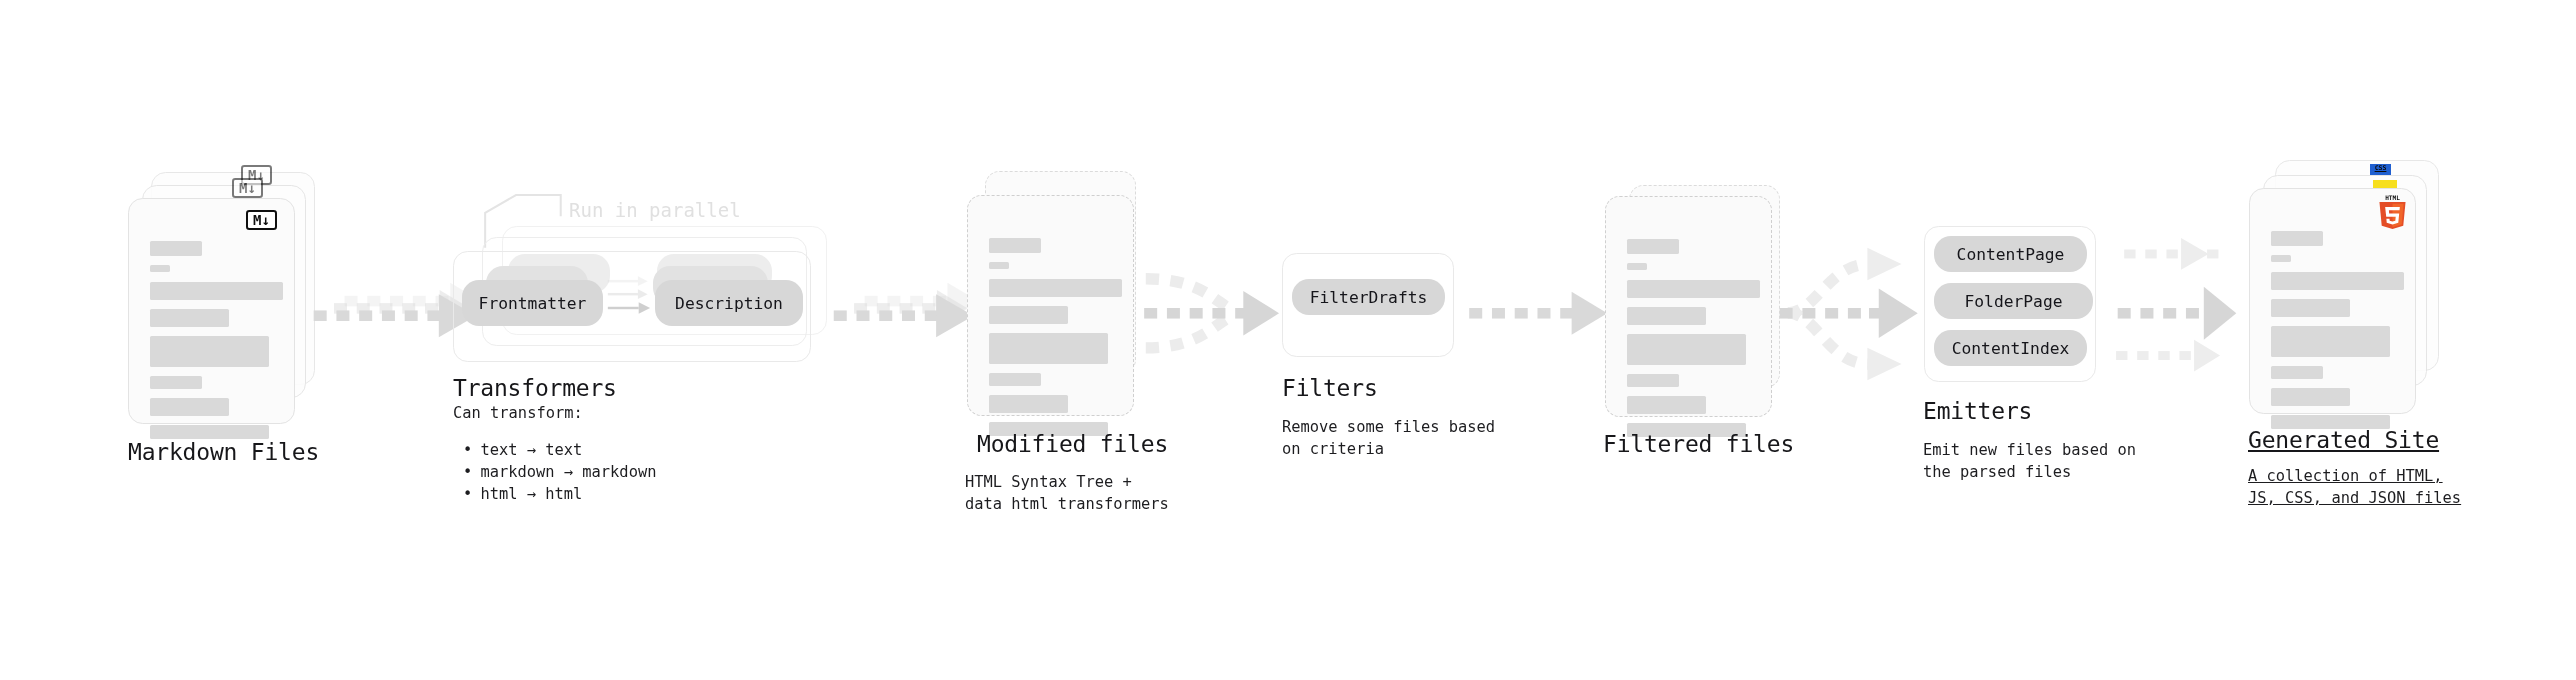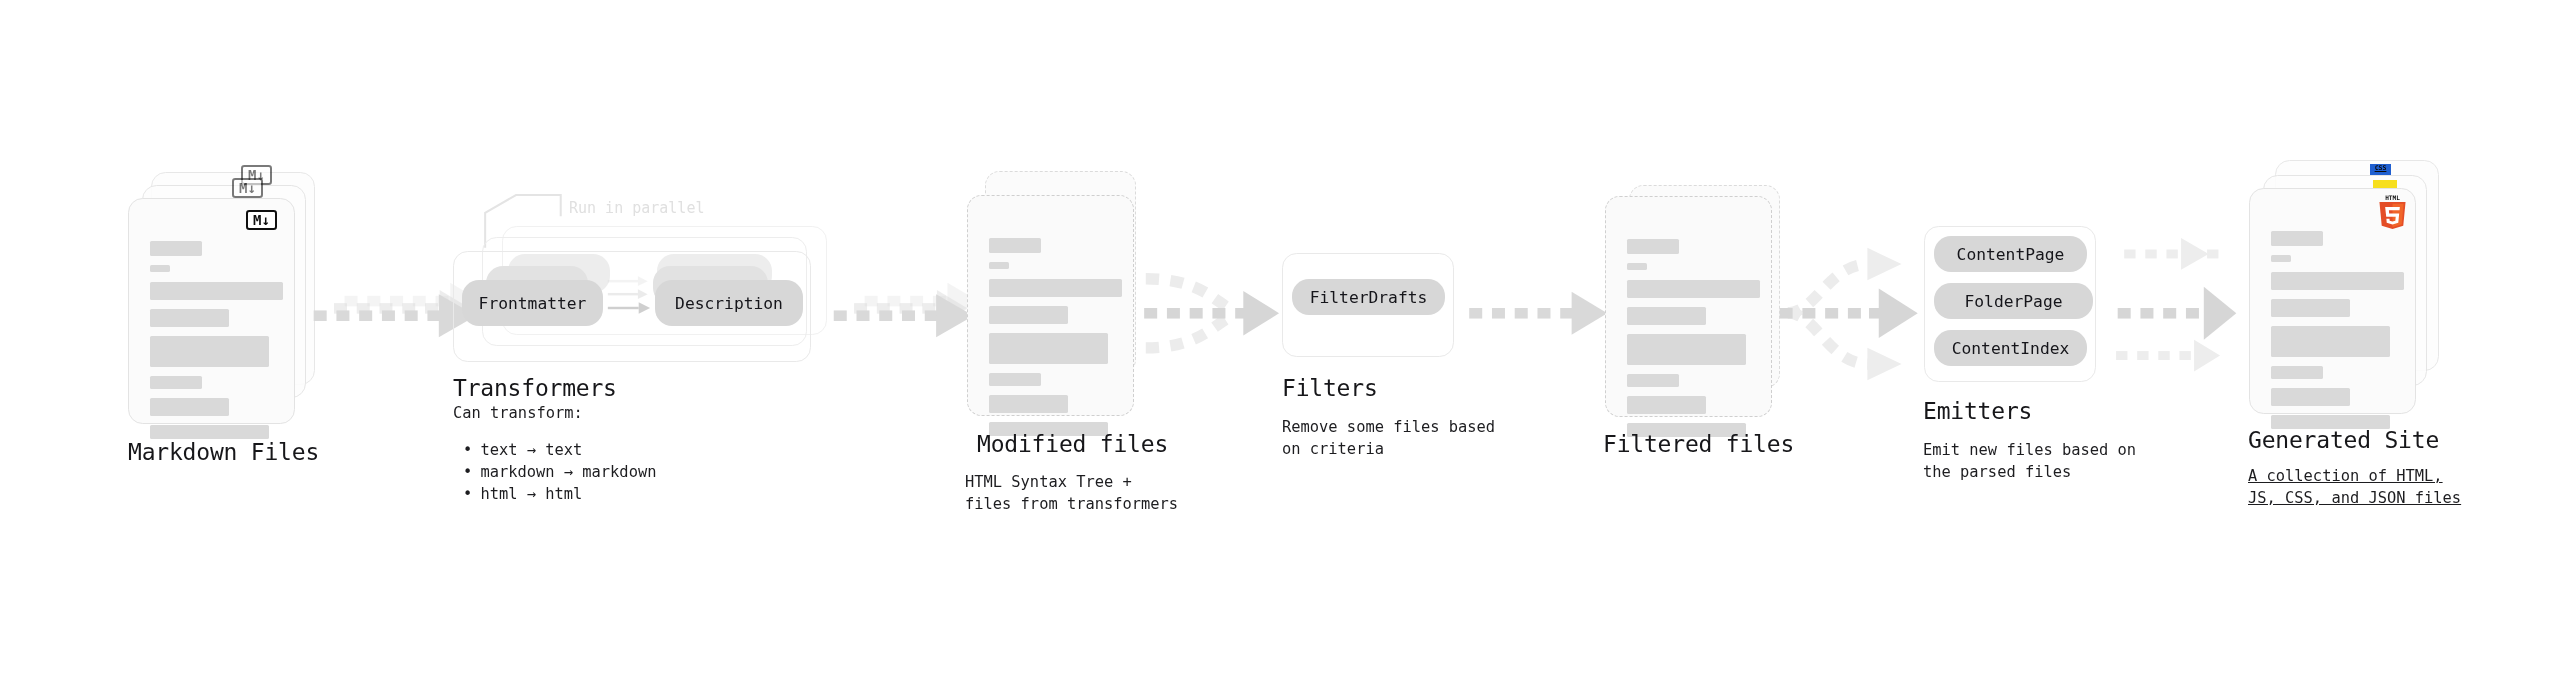--- a/index.html
+++ b/index.html
@@ -37,21 +37,21 @@
   }
   .subtitle {
     position: absolute;
     font-size: 15.4px;
     line-height: 22px;
     color: #1d1d20;
     white-space: pre;
   }
   .caption {
     position: absolute;
-    font-size: 15px;
+    font-size: 19px;
     color: #e0e0e0;
     white-space: nowrap;
   }
 
   
   .pill {
     position: absolute;
     background: #d7d7d7;
     border-radius: 17px;
     display: flex;
@@ -262,21 +262,21 @@
         <div class="bar" style="width:133px; height:18px;"></div>
         <div class="bar" style="width:79px;  height:18px;"></div>
         <div class="bar" style="width:119px; height:31px;"></div>
         <div class="bar" style="width:52px;  height:13px;"></div>
         <div class="bar" style="width:79px;  height:18px;"></div>
         <div class="bar" style="width:119px; height:14px;"></div>
       </div>
     </div>
     <div class="title" style="left:965px; top:431px;margin-left:12px;">Modified files</div>
     <div class="subtitle" style="left:965px; top:471px;">HTML Syntax Tree +
-files from transformers</div>
+data html transformers</div>
   </div>
 
   <svg class="arrowlayer" width="2576" height="681" viewBox="0 0 3170 838">
     <g fill="none" stroke="#ececec" stroke-width="14" stroke-dasharray="16 14" stroke-linecap="butt">
       <path d="M1410 343 C1470 343 1490 365 1510 378"></path>
       <path d="M1410 428 C1470 428 1490 404 1510 392"></path>
     </g>
     <g fill="#d6d6d6">
       <rect x="1408" y="379" width="16" height="13"></rect>
         <rect x="1436" y="379" width="16" height="13"></rect>
@@ -402,19 +402,19 @@
 
     <svg class="htmlbadge" style="left:2377px; top:193px;" viewBox="0 0 38 44">
       <text x="19" y="8" font-size="7.5" font-weight="bold" fill="#0d0d0d" text-anchor="middle" font-family="DejaVu Sans Mono, monospace">HTML</text>
       <path d="M3 11 L35 11 L32.2 40 L19 44 L5.8 40 Z" fill="#e44d26"></path>
       <path d="M19 13 L32.6 13 L30.3 38.4 L19 41.8 Z" fill="#f16529"></path>
       <path d="M10 17 L28 17 L27.6 21 L14.6 21 L14.9 25 L27.2 25
                L26.1 36.5 L19 38.6 L11.9 36.5 L11.5 31.5 L15.3 31.5
                L15.5 34 L19 34.9 L22.5 34 L22.9 29 L11.3 29 L10 17 Z" fill="#ffffff"></path>
     </svg>
 
-    <div class="title" style="left:2248px; top:427px;">Generated Site</div>
+    <div class="title" style="left:2248px; top:427px;text-decoration:underline;">Generated Site</div>
     <div class="subtitle" style="left:2248px; top:465px;text-decoration:underline;">A collection of HTML,
 JS, CSS, and JSON files</div>
   </div>
 
 </div>
 
 
 </body></html>

